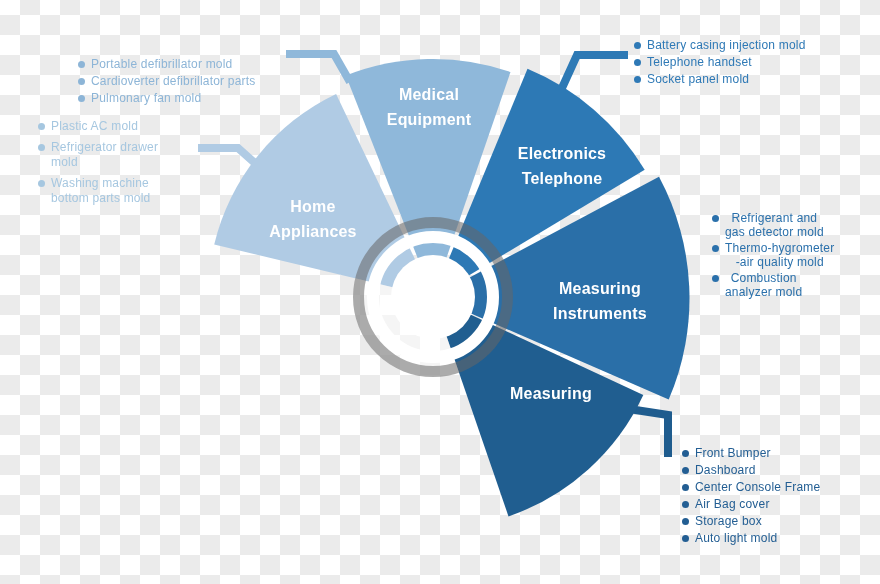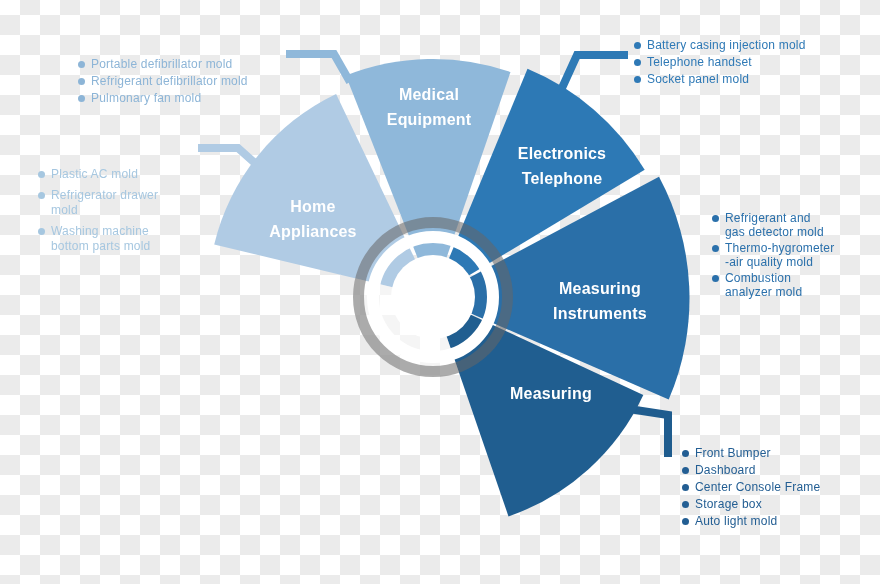--- a/index.html
+++ b/index.html
@@ -22,21 +22,21 @@
   .lbl-measuring{left:600px;top:277px;}
   .lbl-automotive{left:551px;top:382px;}
   .mold-list{position:absolute;font-size:12px;line-height:15px;letter-spacing:0.2px;}
   .mold-list .li{display:flex;margin-bottom:2px;}
   .mold-list .dot{width:7px;height:7px;border-radius:50%;background:currentColor;margin:4px 6px 0 0;flex:none;}
   .mold-list .ln{display:block;}
   .list-medical{left:78px;top:37px;margin-top:20px;}
   .list-home{left:38px;top:119px;}
   .list-home .li{margin-bottom:6px;}
   .list-electronics{left:634px;top:38px;}
-  .list-measuring{left:712px;top:211px;line-height:14px;}
+  .list-measuring{left:712px;top:211px;line-height:14px;text-align:center;}
   .list-automotive{left:682px;top:446px;}
 </style>
 </head>
 <body>
 
 <div class="stage">
 
   <svg class="fan" width="880" height="584" viewBox="0 0 880 584">
 
     <polyline points="286,54 334,54 350,82" fill="none" stroke-width="8" stroke="#8fb8da"></polyline>
@@ -80,32 +80,32 @@
   <div class="mold-list list-medical" style="color: rgb(141, 181, 215);">
     <div class="li">
       <span class="dot"></span>
       <span class="txt">
           <span class="ln">Portable defibrillator mold</span>
         </span>
     </div>
     <div class="li">
       <span class="dot"></span>
       <span class="txt">
-          <span class="ln">Refrigerant defibrillator mold</span>
+          <span class="ln">Cardioverter defibrillator parts</span>
         </span>
     </div>
     <div class="li">
       <span class="dot"></span>
       <span class="txt">
           <span class="ln">Pulmonary fan mold</span>
         </span>
     </div>
   </div>
 
-  <div class="mold-list list-home" style="color: rgb(166, 199, 224); margin-top: 48px;">
+  <div class="mold-list list-home" style="color: rgb(166, 199, 224);">
     <div class="li">
       <span class="dot"></span>
       <span class="txt">
           <span class="ln">Plastic AC mold</span>
         </span>
     </div>
     <div class="li">
       <span class="dot"></span>
       <span class="txt">
         <span class="ln">Refrigerator drawer</span>
@@ -181,20 +181,26 @@
     </div>
     <div class="li">
       <span class="dot"></span>
       <span class="txt">
           <span class="ln">Center Console Frame</span>
         </span>
     </div>
     <div class="li">
       <span class="dot"></span>
       <span class="txt">
+          <span class="ln">Air Bag cover</span>
+        </span>
+    </div>
+    <div class="li">
+      <span class="dot"></span>
+      <span class="txt">
           <span class="ln">Storage box</span>
         </span>
     </div>
     <div class="li">
       <span class="dot"></span>
       <span class="txt">
           <span class="ln">Auto light mold</span>
         </span>
     </div>
   </div>

